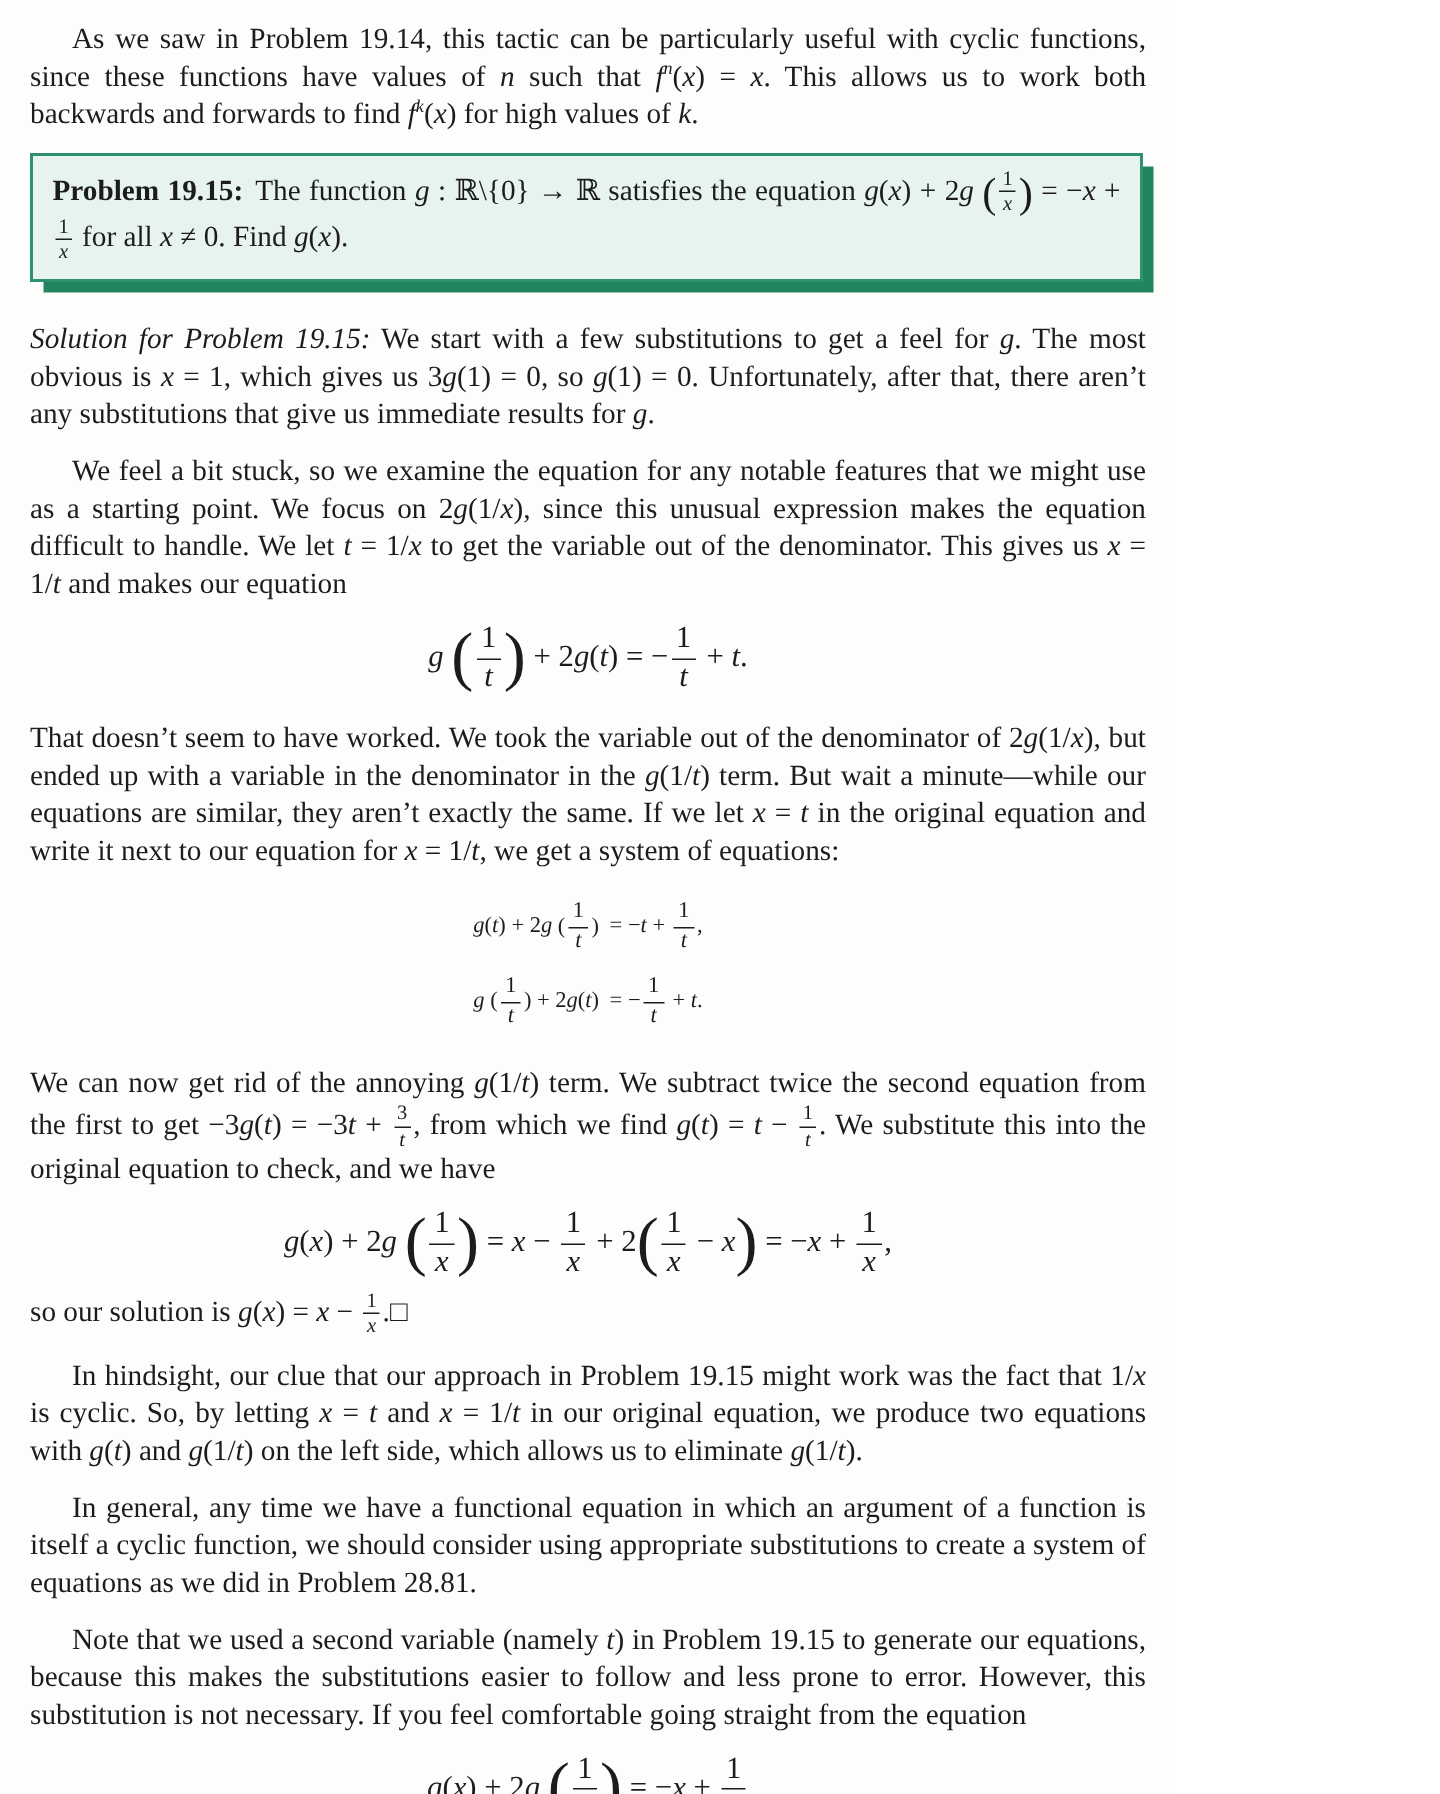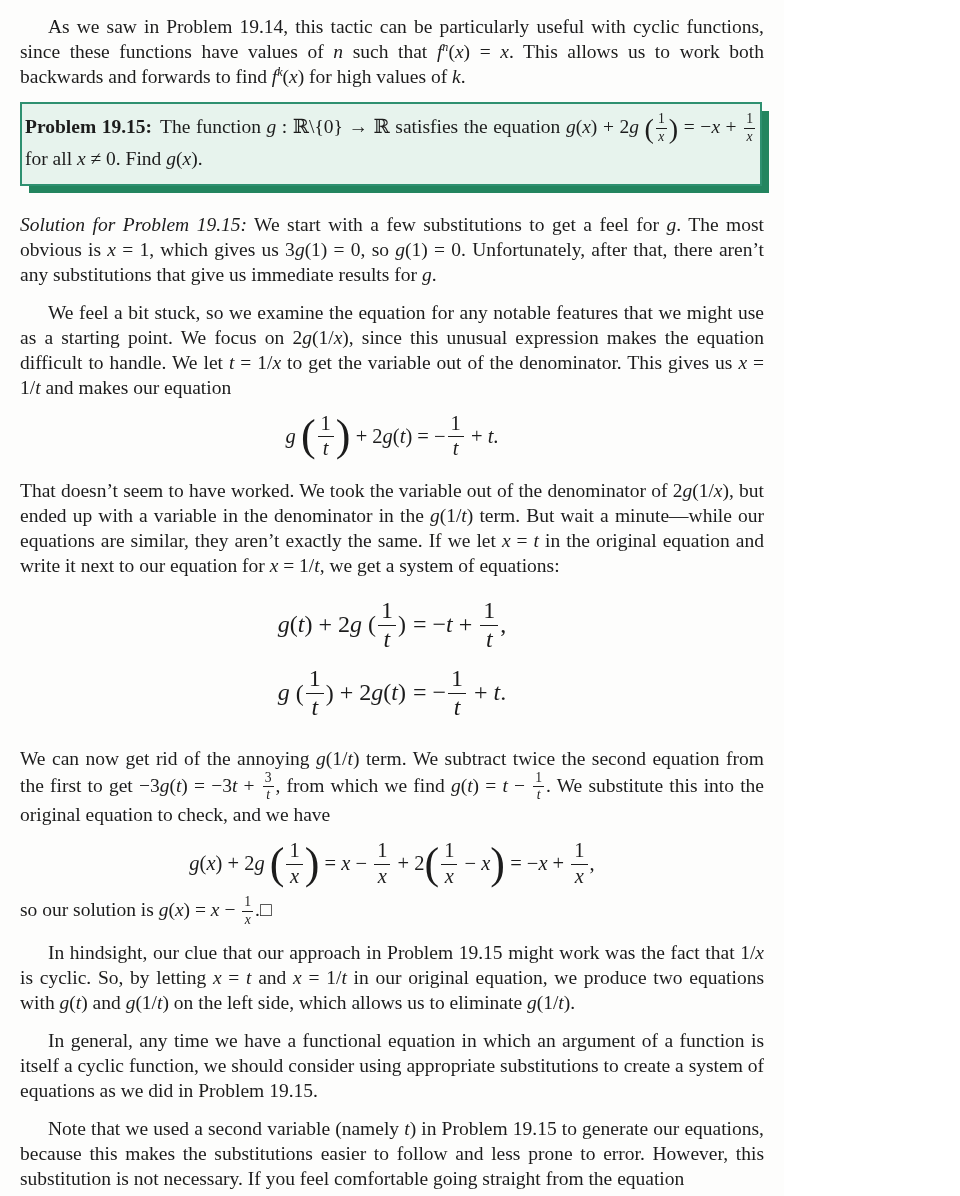--- a/index.html
+++ b/index.html
@@ -16,21 +16,21 @@
   .bd{font-weight:bold;}
   .sol-label{margin-right:7px;}
   sup.sup{font-size:0.62em;line-height:0;}
 
   
   .problem-box{
     margin:6px 2px 26px 0;
     background:var(--box_bg,#e7f3ed);
     border:2px solid var(--box_border,#2e9070);
     box-shadow:8px 8px 0 -1px var(--box_shadow,#23855f);
-    padding:8px 3px 11px;
+    padding:8px 13px 11px;
     line-height:29px;
     text-align:justify;
   }
   .problem-label{margin-right:8px;}
 
   
   .frac{display:inline-block;text-align:center;line-height:1.05;vertical-align:-0.62em;margin:0 2px;}
   .frac .num{display:block;padding:0 3px 2px;border-bottom:1.4px solid currentColor;}
   .frac .den{display:block;padding-top:1px;}
   .para .frac,.problem-box .frac{font-size:0.70em;vertical-align:-0.55em;}
@@ -39,21 +39,21 @@
   
   .bigp{display:inline-block;line-height:0;font-weight:400;}
   .eq .bigp{font-size:2.15em;vertical-align:-0.175em;}
   .para .bigp,.problem-box .bigp{font-size:1.45em;vertical-align:-0.18em;}
 
   
   .eq{text-align:center;font-size:20.5px;line-height:1;margin:10px 0 18px;}
   .eq.tight{margin:0 0 8px;}
 
   
-  .align{display:table;margin:2px auto 18px;font-size:24px;line-height:1;}
+  .align{display:table;margin:2px auto 18px;font-size:15px;line-height:1;}
   .align .row{display:table-row;}
   .align .lhs,.align .rhs{display:table-cell;vertical-align:middle;padding:7px 0;}
   .align .lhs{text-align:right;}
   .align .rhs{text-align:left;padding-left:7px;}
 </style>
 </head>
 <body>
 
 <div class="page">
 
@@ -85,19 +85,19 @@
   </div>
 
   <p class="para">We can now get rid of the annoying <span class="it">g</span>(1/<span class="it">t</span>) term.  We subtract twice the second equation from the first to get −3<span class="it">g</span>(<span class="it">t</span>) = −3<span class="it">t</span> + <span class="frac"><span class="num">3</span><span class="den it">t</span></span>, from which we find <span class="it">g</span>(<span class="it">t</span>) = <span class="it">t</span> − <span class="frac"><span class="num">1</span><span class="den it">t</span></span>. We substitute this into the original equation to check, and we have</p>
 
   <div class="eq tight"><span class="it">g</span>(<span class="it">x</span>) + 2<span class="it">g</span> <span class="bigp">(</span><span class="frac"><span class="num">1</span><span class="den it">x</span></span><span class="bigp">)</span> = <span class="it">x</span> − <span class="frac"><span class="num">1</span><span class="den it">x</span></span> + 2<span class="bigp">(</span><span class="frac"><span class="num">1</span><span class="den it">x</span></span> − <span class="it">x</span><span class="bigp">)</span> = −<span class="it">x</span> + <span class="frac"><span class="num">1</span><span class="den it">x</span></span>,</div>
 
   <p class="para">so our solution is <span class="it">g</span>(<span class="it">x</span>) = <span class="it">x</span> − <span class="frac"><span class="num">1</span><span class="den it">x</span></span>.□</p>
 
   <p class="para indent">In hindsight, our clue that our approach in Problem 19.15 might work was the fact that 1/<span class="it">x</span> is cyclic. So, by letting <span class="it">x</span> = <span class="it">t</span> and <span class="it">x</span> = 1/<span class="it">t</span> in our original equation, we produce two equations with <span class="it">g</span>(<span class="it">t</span>) and <span class="it">g</span>(1/<span class="it">t</span>) on the left side, which allows us to eliminate <span class="it">g</span>(1/<span class="it">t</span>).</p>
 
-  <p class="para indent">In general, any time we have a functional equation in which an argument of a function is itself a cyclic function, we should consider using appropriate substitutions to create a system of equations as we did in Problem 19.15.</p>
+  <p class="para indent">In general, any time we have a functional equation in which an argument of a function is itself a cyclic function, we should consider using appropriate substitutions to create a system of equations as we did in Problem 28.81.</p>
 
   <p class="para indent">Note that we used a second variable (namely <span class="it">t</span>) in Problem 19.15 to generate our equations, because this makes the substitutions easier to follow and less prone to error.  However, this substitution is not necessary.  If you feel comfortable going straight from the equation</p>
 
   <div class="eq"><span class="it">g</span>(<span class="it">x</span>) + 2<span class="it">g</span> <span class="bigp">(</span><span class="frac"><span class="num">1</span><span class="den it">x</span></span><span class="bigp">)</span> = −<span class="it">x</span> + <span class="frac"><span class="num">1</span><span class="den it">x</span></span></div>
 
 </div>
 
 </body></html>

